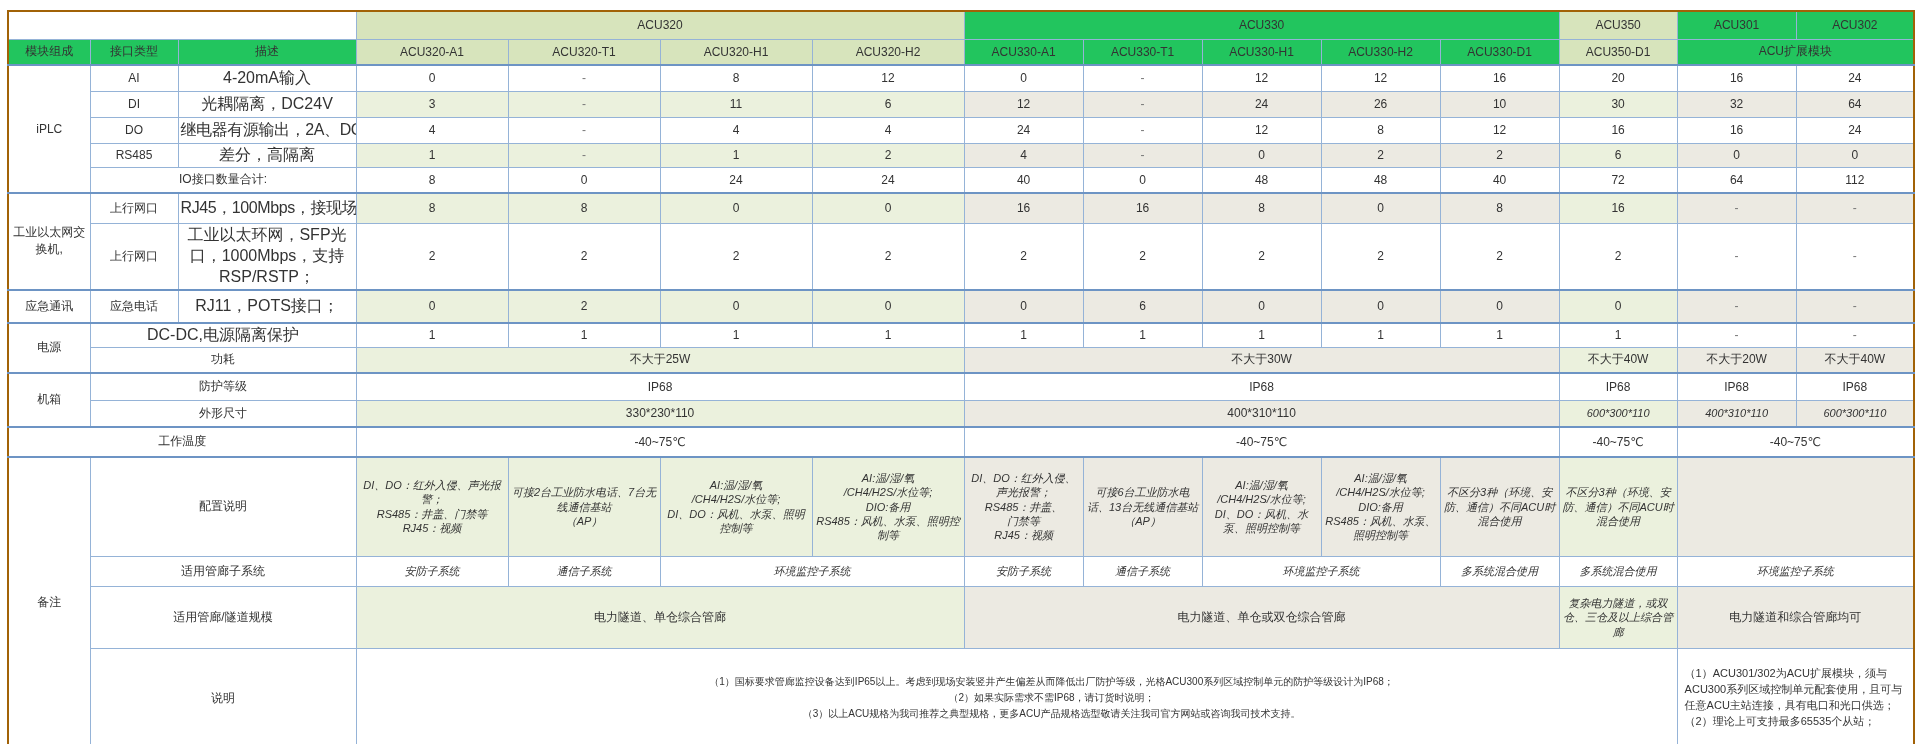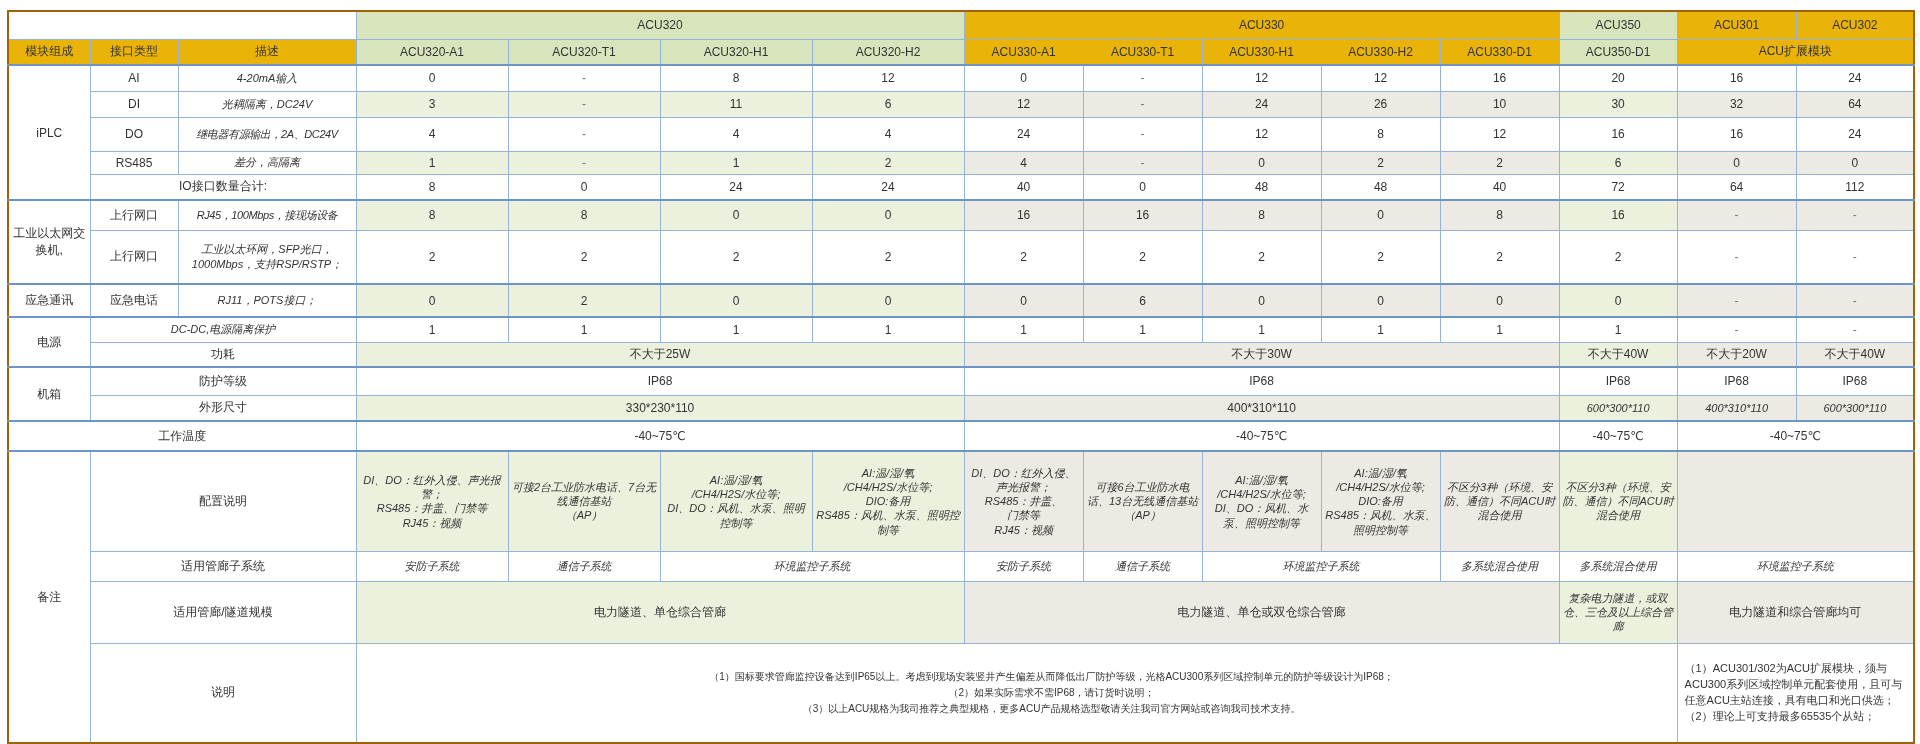--- a/index.html
+++ b/index.html
@@ -1,26 +1,26 @@
 <!DOCTYPE html>
 <html><head>
 <meta charset="utf-8">
 <style>
   html,body{margin:0;padding:0;background:#fff;width:1920px;height:744px;overflow:hidden;
     font-family:"Liberation Sans","DejaVu Sans",sans-serif;color:#333;}
   table{border-collapse:collapse;table-layout:fixed;margin:10px 0 0 7px;border:2px solid #a16207;width:1906px;padding-left:28px;}
   td{border:1px solid #95b3d7;text-align:center;vertical-align:middle;font-size:12px;padding:1px 2px;overflow:hidden;}
   tr.gb > td{border-top:2px solid #6d94c4;}
   .g{background:#d7e4bc;}
-  .b{background:#eab308;}
+  .b{background:#22c55e;}
   .pg{background:#ebf1dd;}
   .py{background:#eceae2;}
   .corner{background:#fff;border-top-color:transparent;border-left-color:transparent;}
   .lbl{font-size:12px;}
-  .desc{font-size:11px;font-style:italic;}
+  .desc{font-size:16px;}
   .nw{white-space:nowrap;letter-spacing:-0.4px;}
   .small{font-size:11px;line-height:1.3;font-style:italic;}
   .pre{white-space:pre-line;}
   .note{text-align:center;font-size:10px;line-height:1.6;white-space:pre-line;padding:4px 8px 4px 78px;}
   .rnote{text-align:left;font-size:11px;line-height:1.45;white-space:pre-line;padding:4px 7px;}
   .dash{color:#777;}
 </style>
 </head>
 <body>
 
@@ -98,21 +98,21 @@
     <td class="py">12</td>
     <td class="py dash">-</td>
     <td class="py">24</td>
     <td class="py">26</td>
     <td class="py">10</td>
     <td class="pg">30</td>
     <td class="py">32</td>
     <td class="py">64</td>
   </tr>
 
-  <tr style="height:34px">
+  <tr style="height:26px">
     <td class="lbl">DO</td>
     <td class="desc nw">继电器有源输出，2A、DC24V</td>
     <td>4</td>
     <td class="dash">-</td>
     <td>4</td>
     <td>4</td>
     <td>24</td>
     <td class="dash">-</td>
     <td>12</td>
     <td>8</td>

